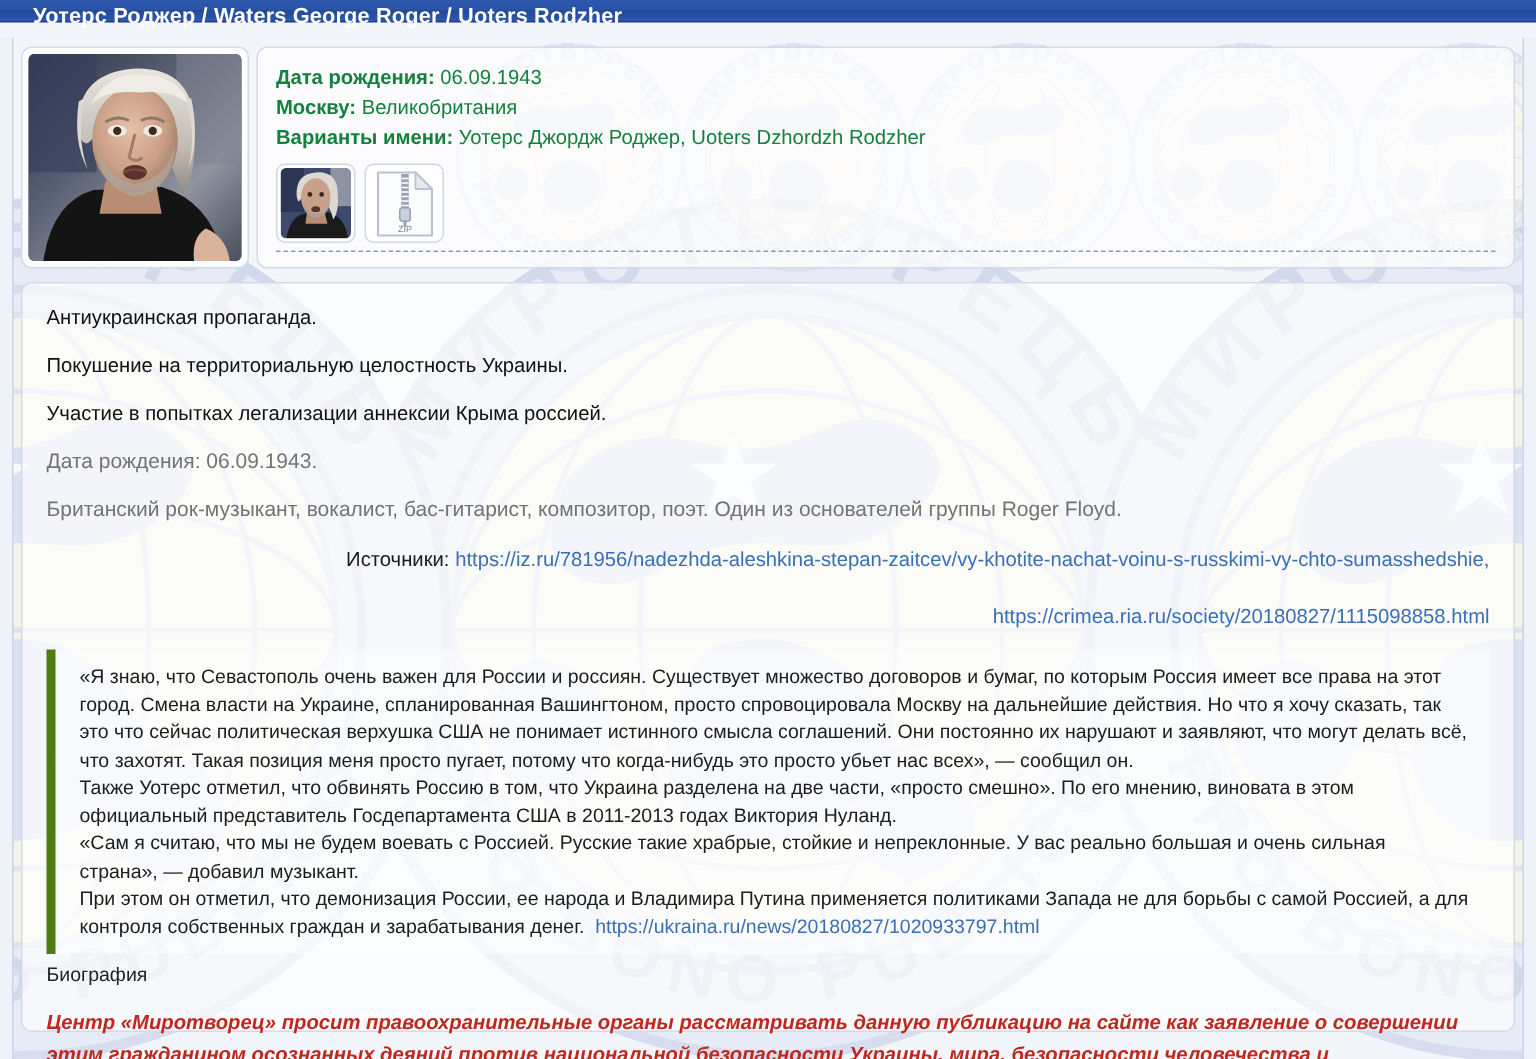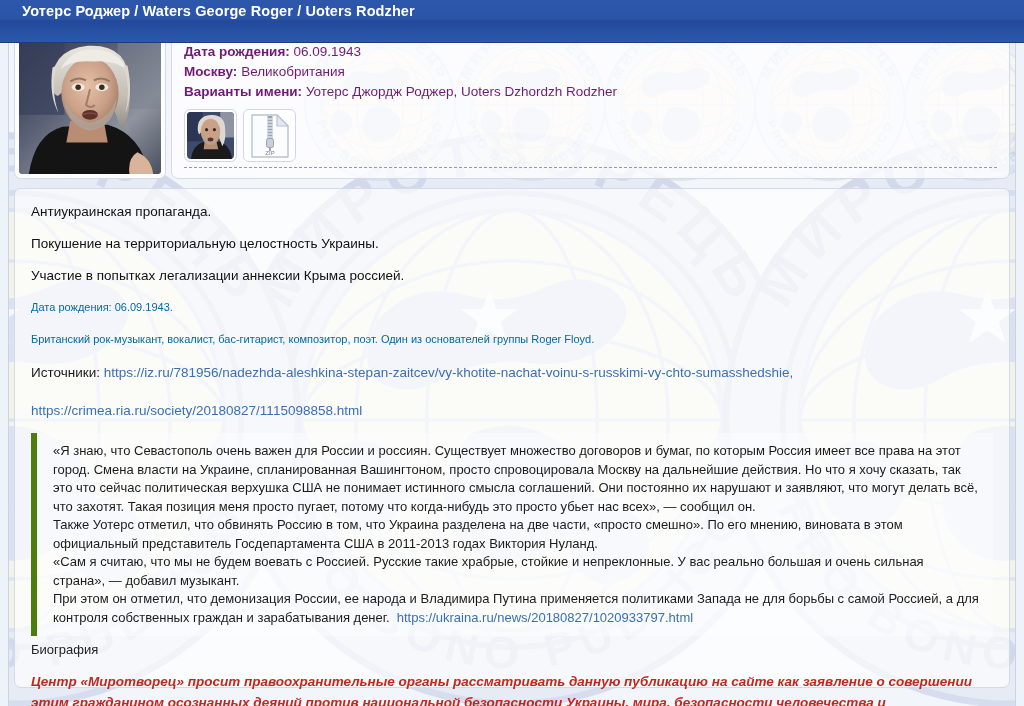--- a/index.html
+++ b/index.html
@@ -31,21 +31,21 @@
     overflow: hidden;
     pointer-events: none;
     z-index: 0;
   }
 
   
   .titlebar {
     position: absolute;
     left: 0; top: 0;
     width: 1024px;
-    height: 43px;
+    height: 15px;
     background: linear-gradient(to bottom, #2d57ab 0%, #2a54a6 45%, #23499a 50%, #2b58ae 100%);
     border-bottom: 1px solid #1d3c80;
     box-sizing: border-box;
     z-index: 5;
   }
   .titlebar-text {
     position: absolute;
     left: 22px;
     top: 3px;
     font-size: 14.5px;
@@ -105,21 +105,21 @@
   #info-panel {
     left: 171px;
     top: 31px;
     right: 14px;
     height: 148px;
     padding: 10px 12px 0 12px;
     background: rgba(255,255,255,0.72);
   }
   .info-line {
     font-size: 13.5px;
-    color: #701a75;
+    color: #15803d;
     line-height: 20px;
     white-space: nowrap;
   }
   .info-line b { font-weight: bold; }
 
   .attach-row {
     margin-top: 7px;
     display: flex;
     gap: 6px;
     align-items: flex-start;
@@ -173,35 +173,36 @@
   }
 
   .charge {
     font-size: 13.5px;
     font-weight: normal;
     color: #111111;
     margin: 0 0 15px 0;
     line-height: 17px;
   }
   .para {
-    font-size: 11px;
-    color: #0369a1;
+    font-size: 14px;
+    color: #737373;
     margin: 0 0 15px 0;
     line-height: 17px;
   }
   .sources-label { color: #1a1a1a; }
   a.src, .inline-link {
     color: #3a6fb5;
     text-decoration: none;
     word-break: break-all;
   }
   .sources-block {
     font-size: 13.5px;
     line-height: 19px;
     margin: 10px 0 13px 0;
+    text-align: right;
   }
 
   blockquote.quote {
     margin: 0 0 6px 0;
     padding: 9px 14px 9px 16px;
     border-left: 6px solid #4d7c0f;
     background: rgba(255,255,255,0.40);
     font-size: 13px;
     color: #1c1c1c;
     line-height: 18.5px;

